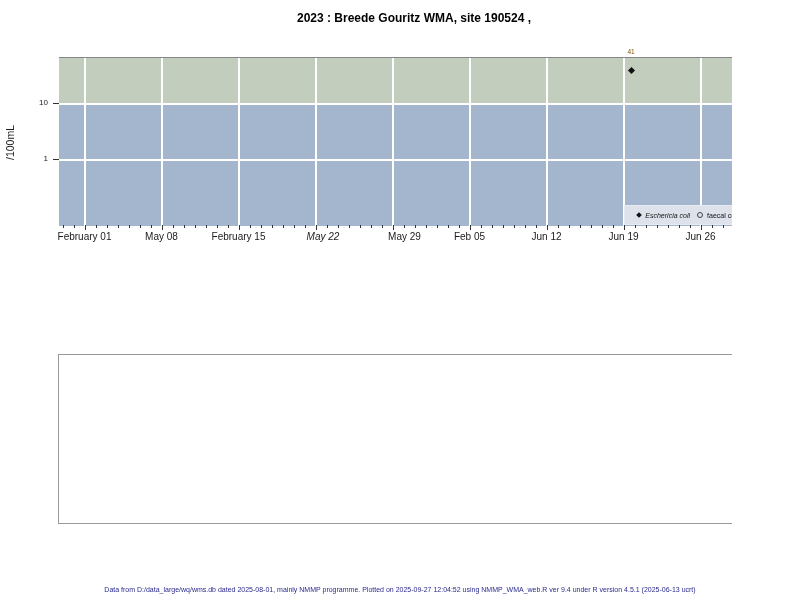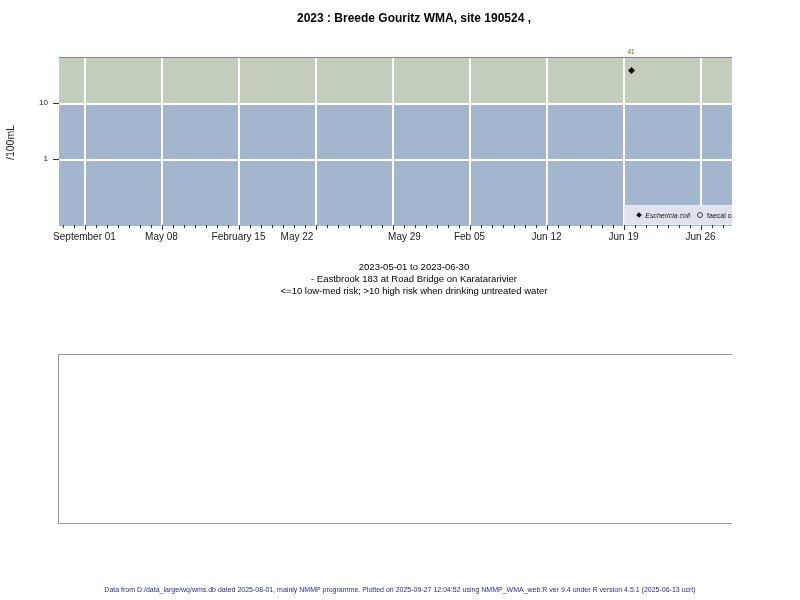--- a/index.html
+++ b/index.html
@@ -152,45 +152,40 @@
       <div class="tick" style="left: 667.5px; height: 2.5px;"></div>
       <div class="tick" style="left: 678.5px; height: 2.5px;"></div>
       <div class="tick" style="left: 689.5px; height: 2.5px;"></div>
       <div class="tick" style="left: 700.5px; height: 5px;"></div>
       <div class="tick" style="left: 711.5px; height: 2.5px;"></div>
       <div class="tick" style="left: 722.5px; height: 2.5px;"></div>
       <div class="tick" style="left: 733.5px; height: 2.5px;"></div>
       <div class="tick" style="left: 744.5px; height: 2.5px;"></div>
       <div class="tick" style="left: 755.5px; height: 2.5px;"></div>
       <div class="tick" style="left: 766.5px; height: 2.5px;"></div>
-      <span class="xlab" style="left: 84.5px;">September 01</span>
+      <span class="xlab" style="left: 84.5px;">February 01</span>
       <span class="xlab" style="left: 161.5px;">May 08</span>
       <span class="xlab" style="left: 238.5px;">February 15</span>
-      <span class="xlab" style="left: 297px;">May 22</span>
+      <span class="xlab" style="left: 323px; font-style: italic;">May 22</span>
       <span class="xlab" style="left: 392.5px; margin-left: 12px;">May 29</span>
       <span class="xlab" style="left: 469.5px;">Feb 05</span>
       <span class="xlab" style="left: 546.5px;">Jun 12</span>
       <span class="xlab" style="left: 623.5px;">Jun 19</span>
       <span class="xlab" style="left: 700.5px;">Jun 26</span>
     </div>
 
   <div id="legend">
     <div class="leg-entry">
       <span class="leg-diamond"></span>
       <span id="leg-ecoli-label">Eschericia coli</span>
     </div>
     <div class="leg-entry">
       <span class="leg-circle"></span>
       <span id="leg-fc-label">faecal coliforms</span>
     </div>
   </div>
 
-  <div id="caption">
-    <div>2023-05-01 to 2023-06-30</div>
-    <div>- Eastbrook 183 at Road Bridge on Karatararivier</div>
-    <div>&lt;=10 low-med risk; &gt;10 high risk when drinking untreated water</div>
-  </div>
 
   <div id="empty-box"></div>
 
   <div id="footer">Data from D:/data_large/wq/wms.db dated 2025-08-01, mainly NMMP programme. Plotted on 2025-09-27 12:04:52 using NMMP_WMA_web.R ver 9.4 under R version 4.5.1 (2025-06-13 ucrt)</div>
 
 </div>
 
 </body></html>

